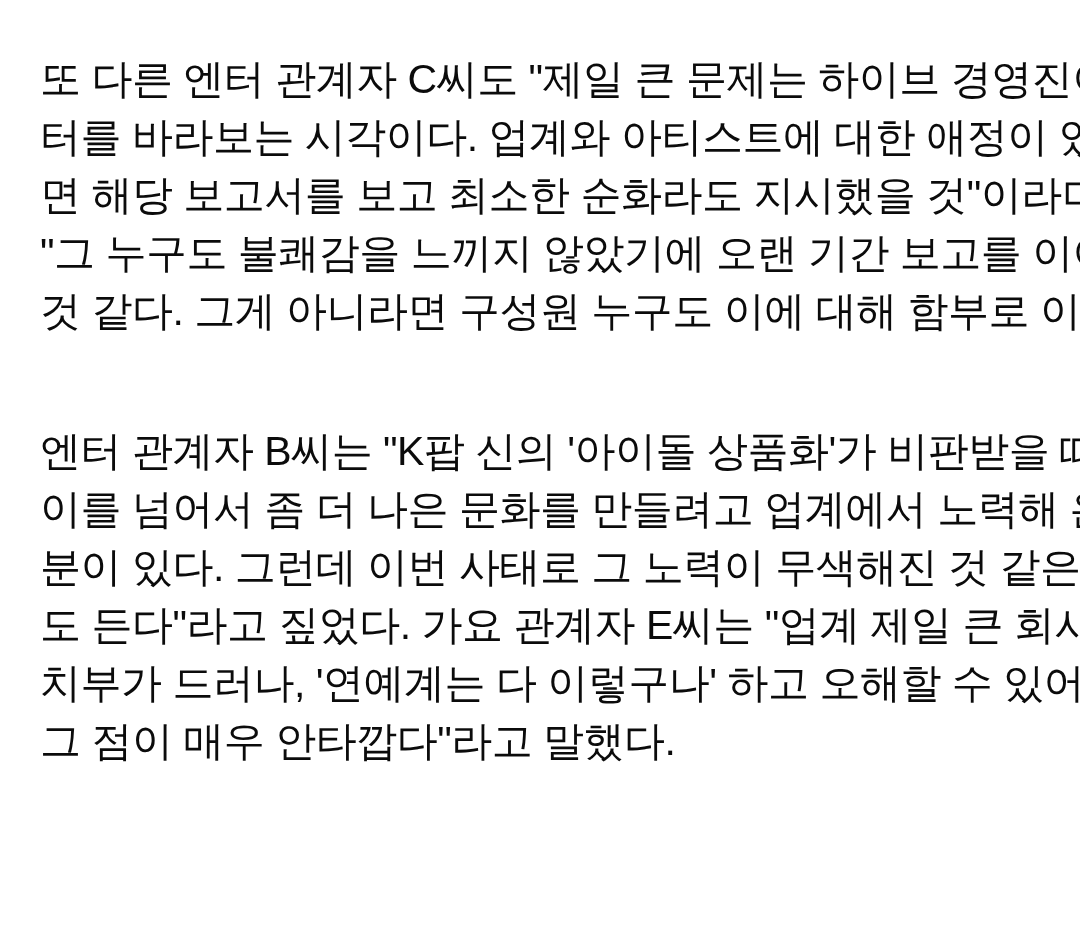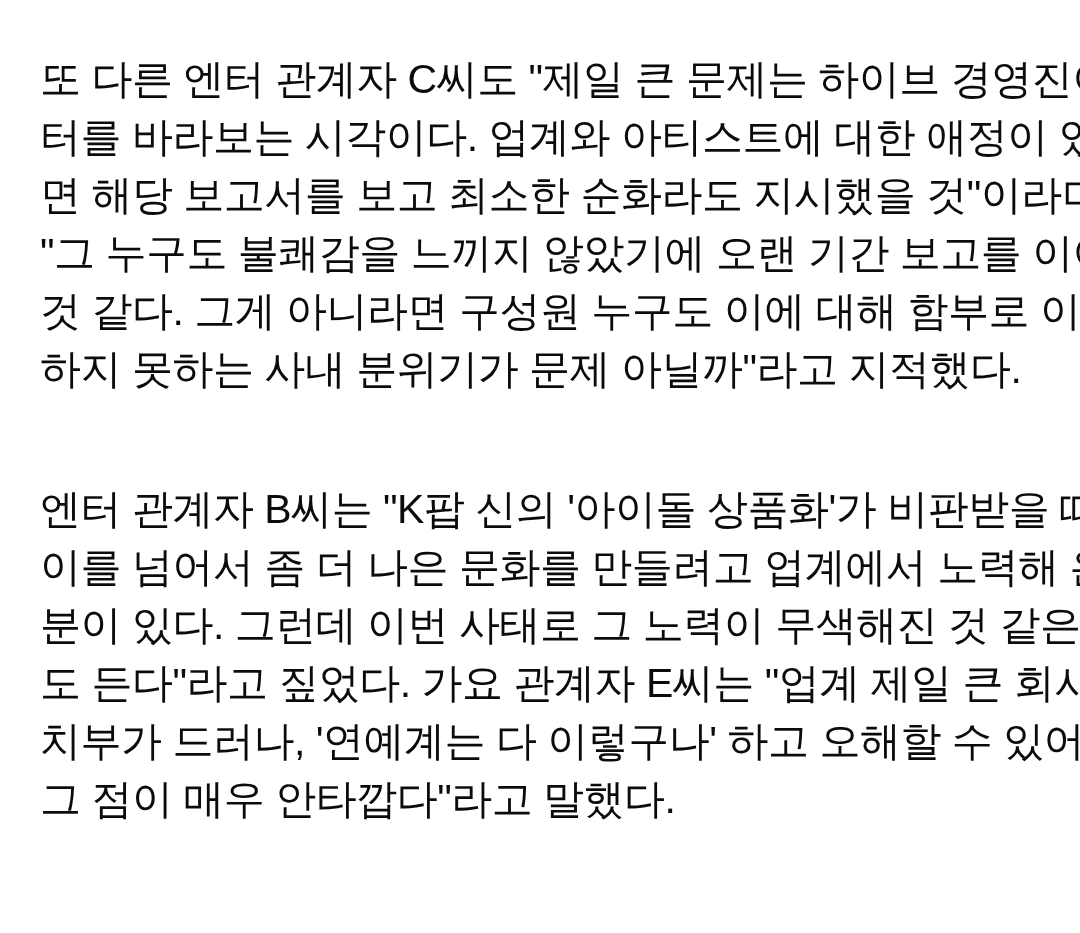--- a/index.html
+++ b/index.html
@@ -40,21 +40,20 @@
 <body>
 
 <main class="article-body">
 
   <p class="paragraph">
     <span class="text-line">또 다른 엔터 관계자 C씨도 "제일 큰 문제는 하이브 경영진이 엔</span>
     <span class="text-line">터를 바라보는 시각이다. 업계와 아티스트에 대한 애정이 있다</span>
     <span class="text-line">면 해당 보고서를 보고 최소한 순화라도 지시했을 것"이라며</span>
     <span class="text-line">"그 누구도 불쾌감을 느끼지 않았기에 오랜 기간 보고를 이어온</span>
     <span class="text-line">것 같다. 그게 아니라면 구성원 누구도 이에 대해 함부로 이야기</span>
-    <span class="text-line">하지 못하는 사내 분위기가 문제 아닐까"라고 지적했다.</span>
   </p>
 
   <p class="paragraph">
     <span class="text-line">엔터 관계자 B씨는 "K팝 신의 '아이돌 상품화'가 비판받을 때,</span>
     <span class="text-line">이를 넘어서 좀 더 나은 문화를 만들려고 업계에서 노력해 온 부</span>
     <span class="text-line">분이 있다. 그런데 이번 사태로 그 노력이 무색해진 것 같은 기분</span>
     <span class="text-line">도 든다"라고 짚었다. 가요 관계자 E씨는 "업계 제일 큰 회사의</span>
     <span class="text-line">치부가 드러나, '연예계는 다 이렇구나' 하고 오해할 수 있어서</span>
     <span class="text-line">그 점이 매우 안타깝다"라고 말했다.</span>
   </p>

